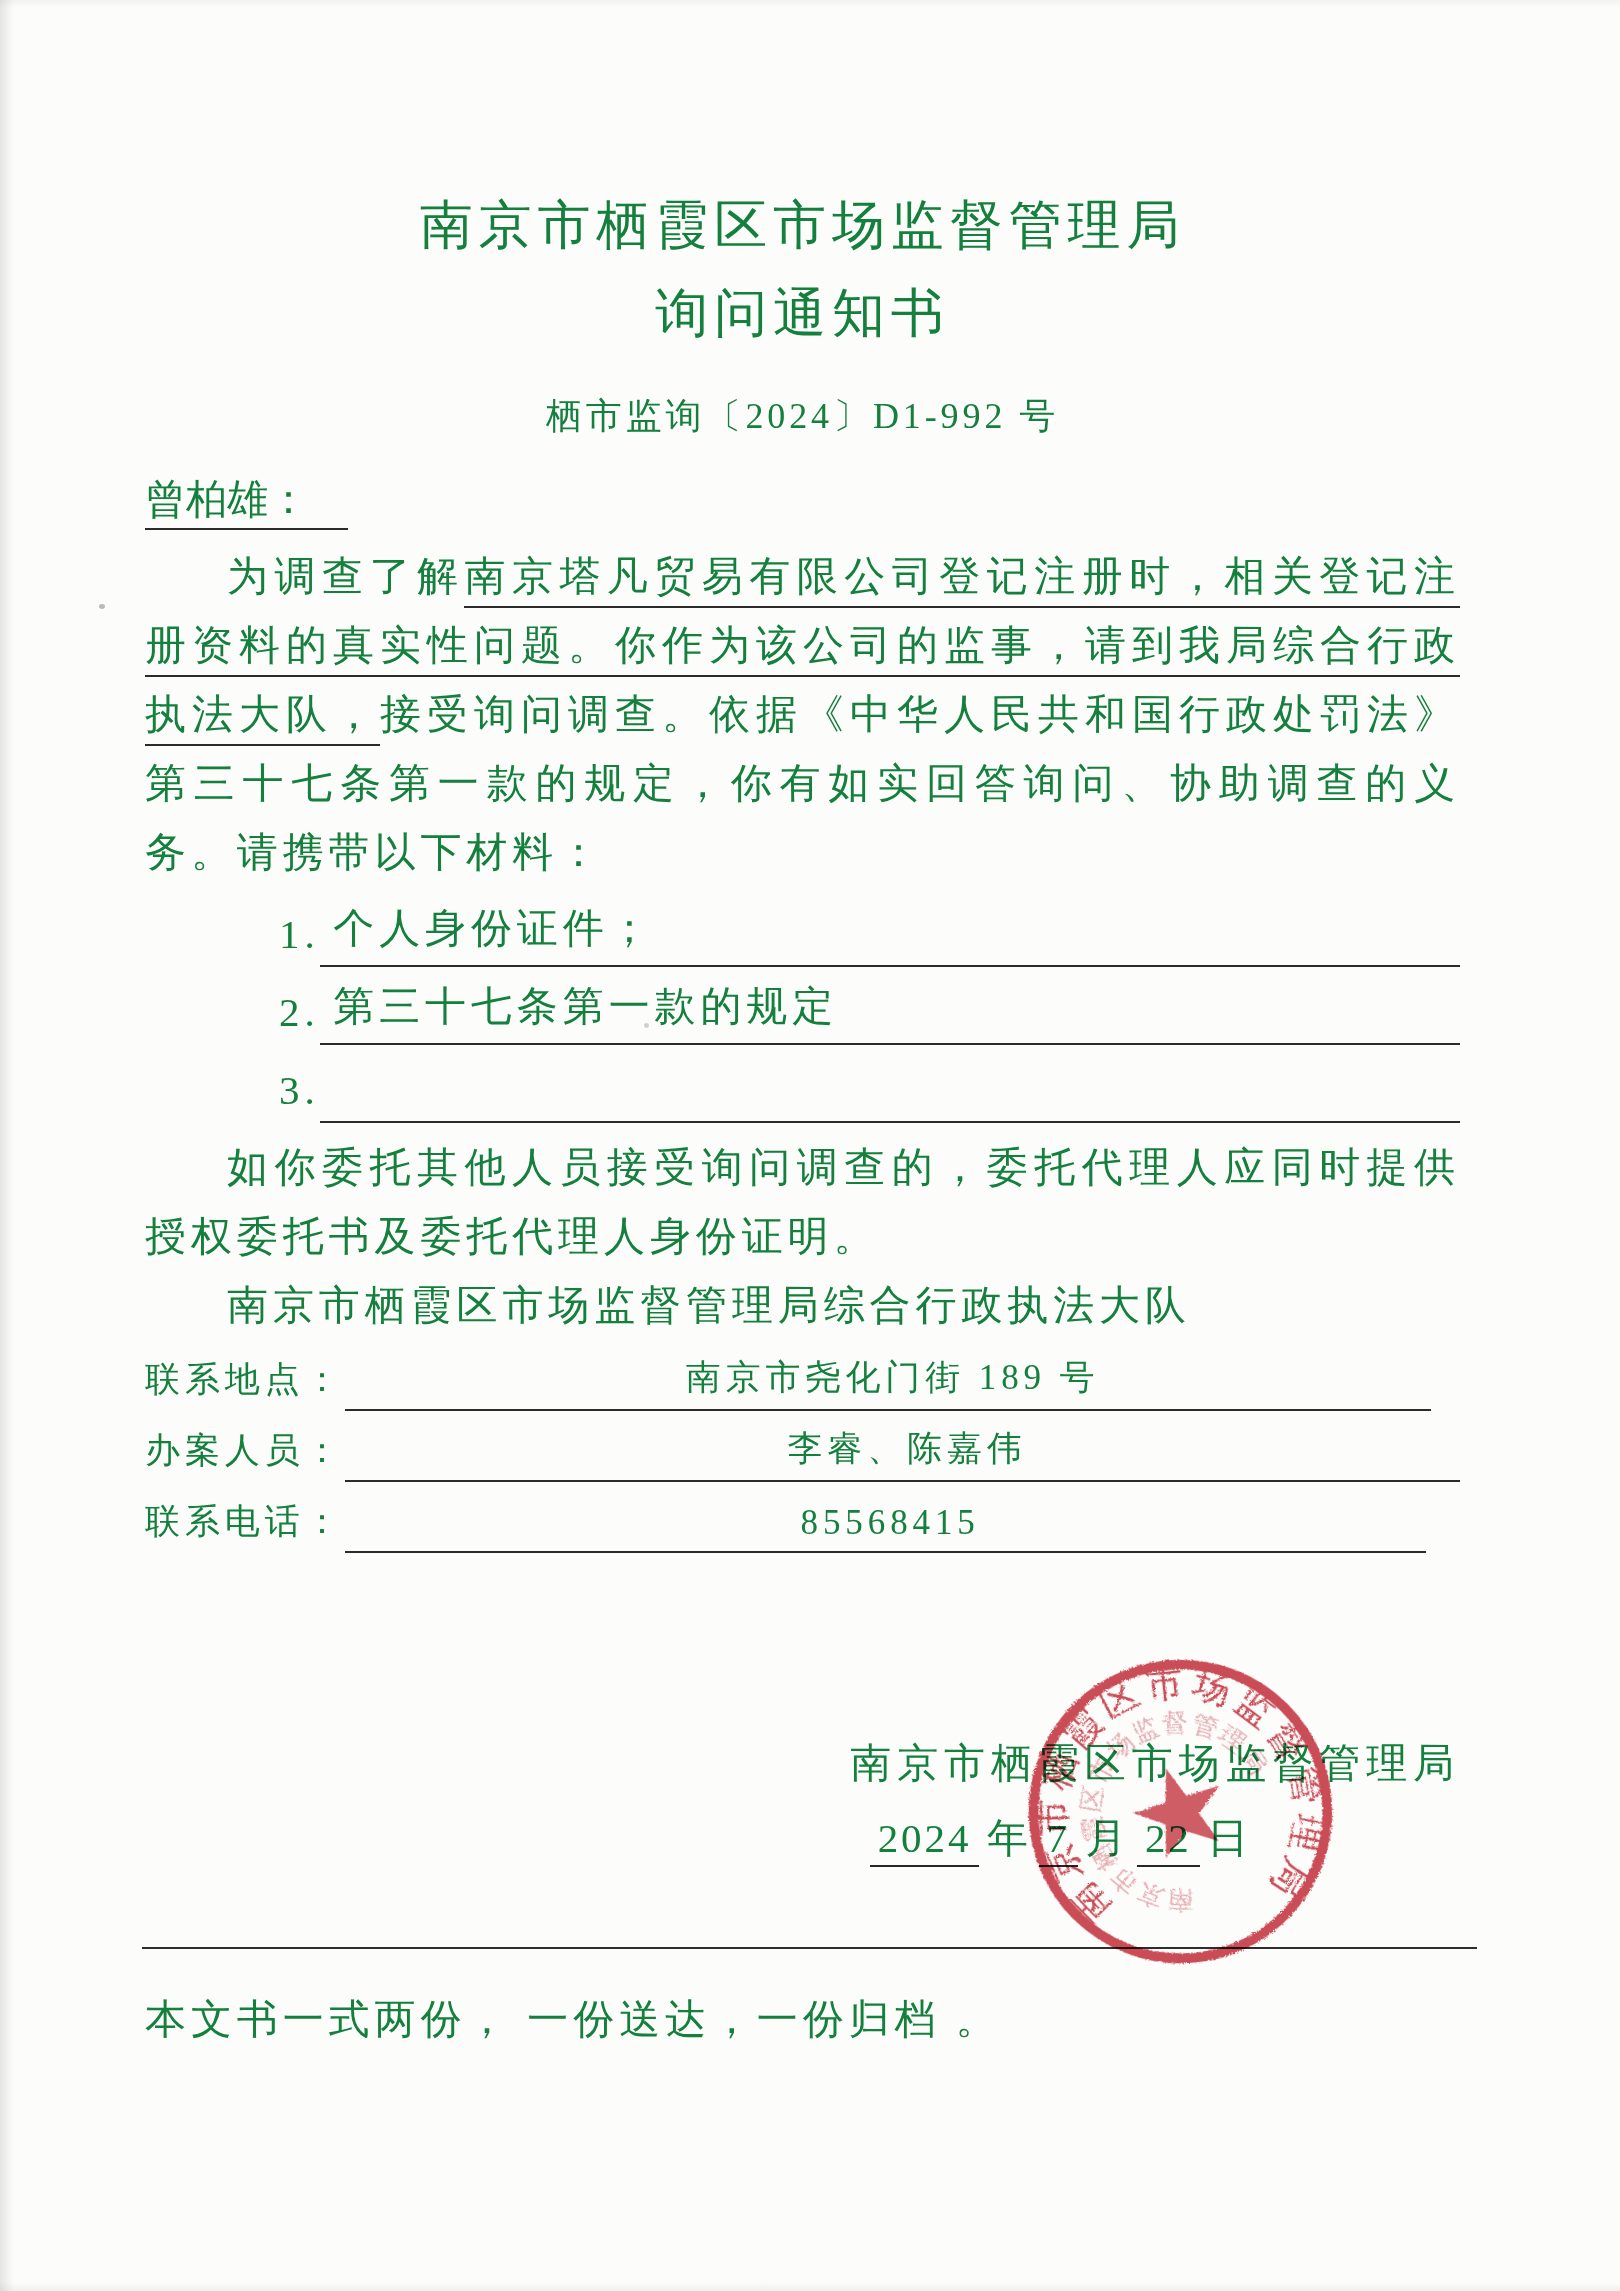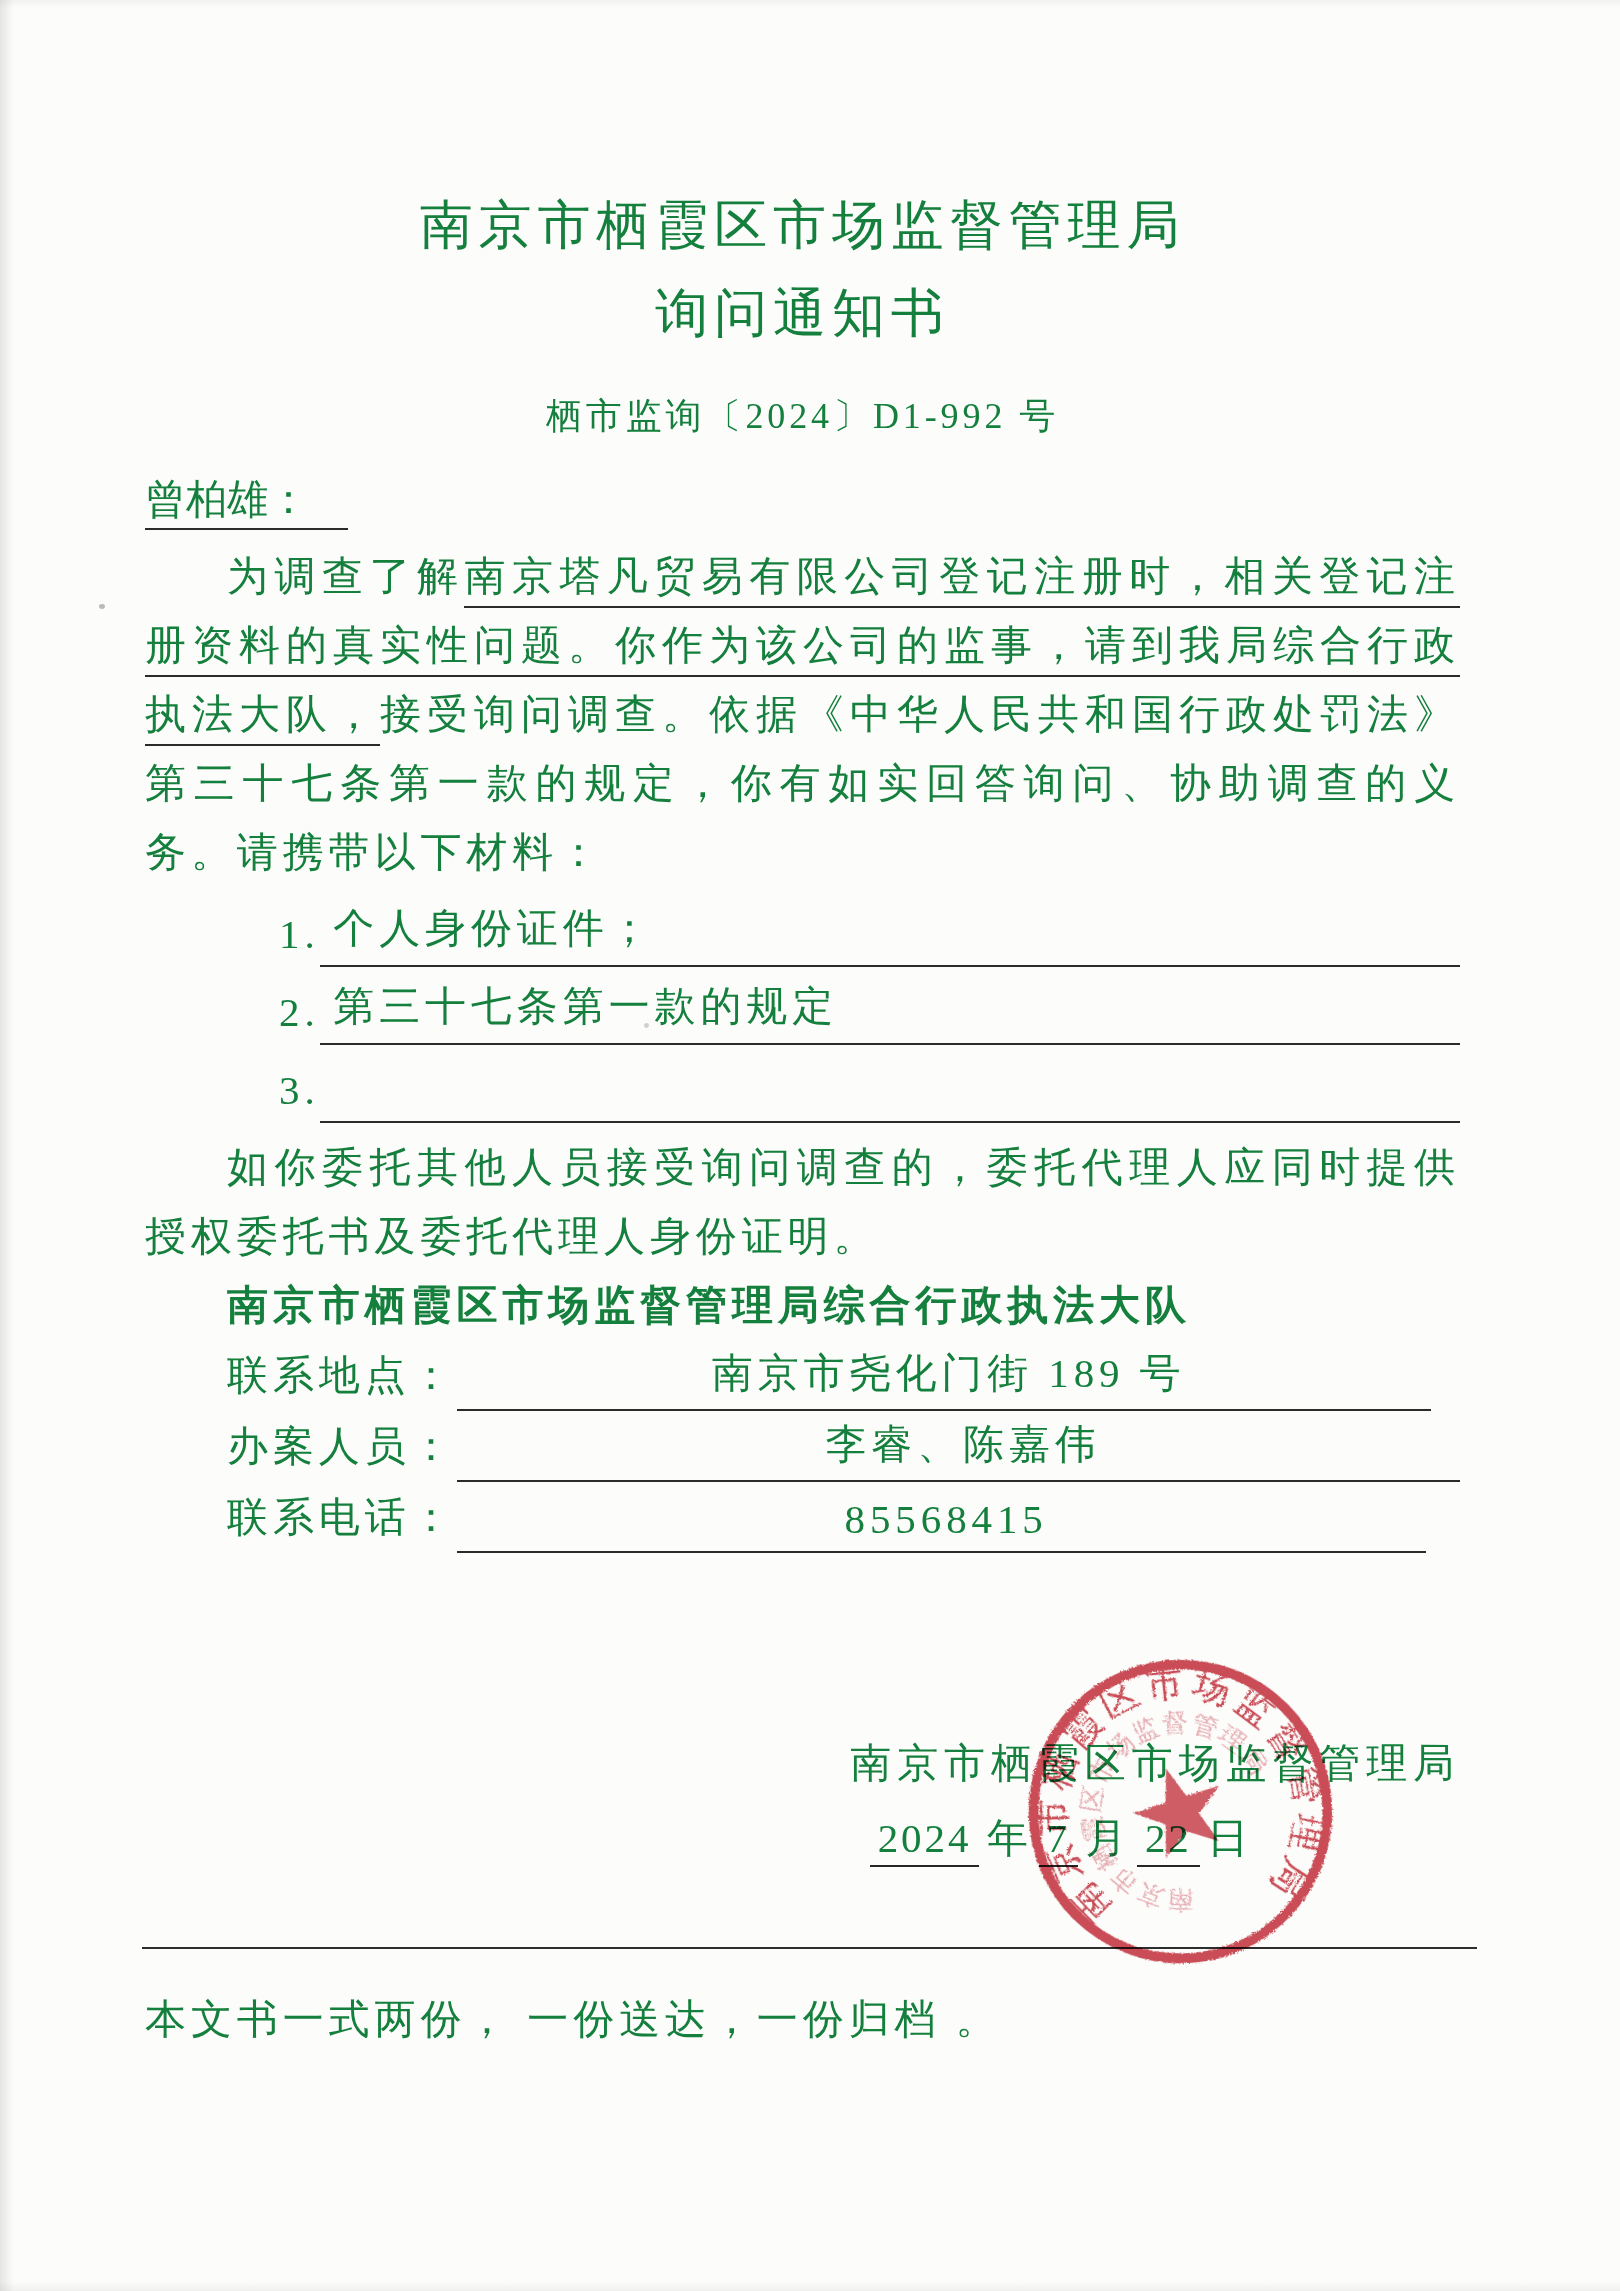--- a/index.html
+++ b/index.html
@@ -32,36 +32,36 @@
   }
   .addressee{margin-top:25.5px;font-size:41px;line-height:63px;}
   .addressee .ul{padding-right:39px;}
   .ul{border-bottom:2px solid #2b2b2b;padding-bottom:6.9px;}
   p.body{
     margin:0;font-size:41px;line-height:69px;letter-spacing:4.9px;
     text-align:justify;
   }
   .p1{margin-top:11.8px !important;text-indent:82px;}
   .p2{margin-top:9.8px !important;text-indent:82px;}
-  .dept{margin-top:0 !important;text-indent:82px;font-weight:bold;}
+  .dept{margin-top:0 !important;text-indent:82px;}
   .materials{margin:2px 0 0 0;}
   .mat-row{
     display:flex;align-items:flex-end;
     margin-left:134px;height:78px;
     font-size:41px;letter-spacing:4.9px;
   }
   .mat-num{flex:0 0 auto;padding-bottom:9.8px;}
   .mat-fill{
     flex:1 1 auto;border-bottom:2px solid #2b2b2b;
     padding:0 0 9.8px 13.7px;white-space:nowrap;overflow:hidden;
   }
   .contact-row{
     display:flex;align-items:flex-end;
-    margin-left:82px;height:71px;
-    font-size:41px;letter-spacing:4.9px;
+    height:71px;
+    font-size:35px;letter-spacing:4.9px;
   }
   .contact-row .label{flex:0 0 auto;padding-bottom:7.8px;}
   .contact-row .value{
     flex:1 1 auto;border-bottom:2px solid #2b2b2b;
     padding:0 0 7.8px 9.8px;white-space:nowrap;overflow:hidden;text-align:center;
   }
   .contact-row.r1{margin-right:29px;}
   .contact-row.r2{margin-right:0px;}
   .contact-row.r3{margin-right:34px;}
   .signature{

